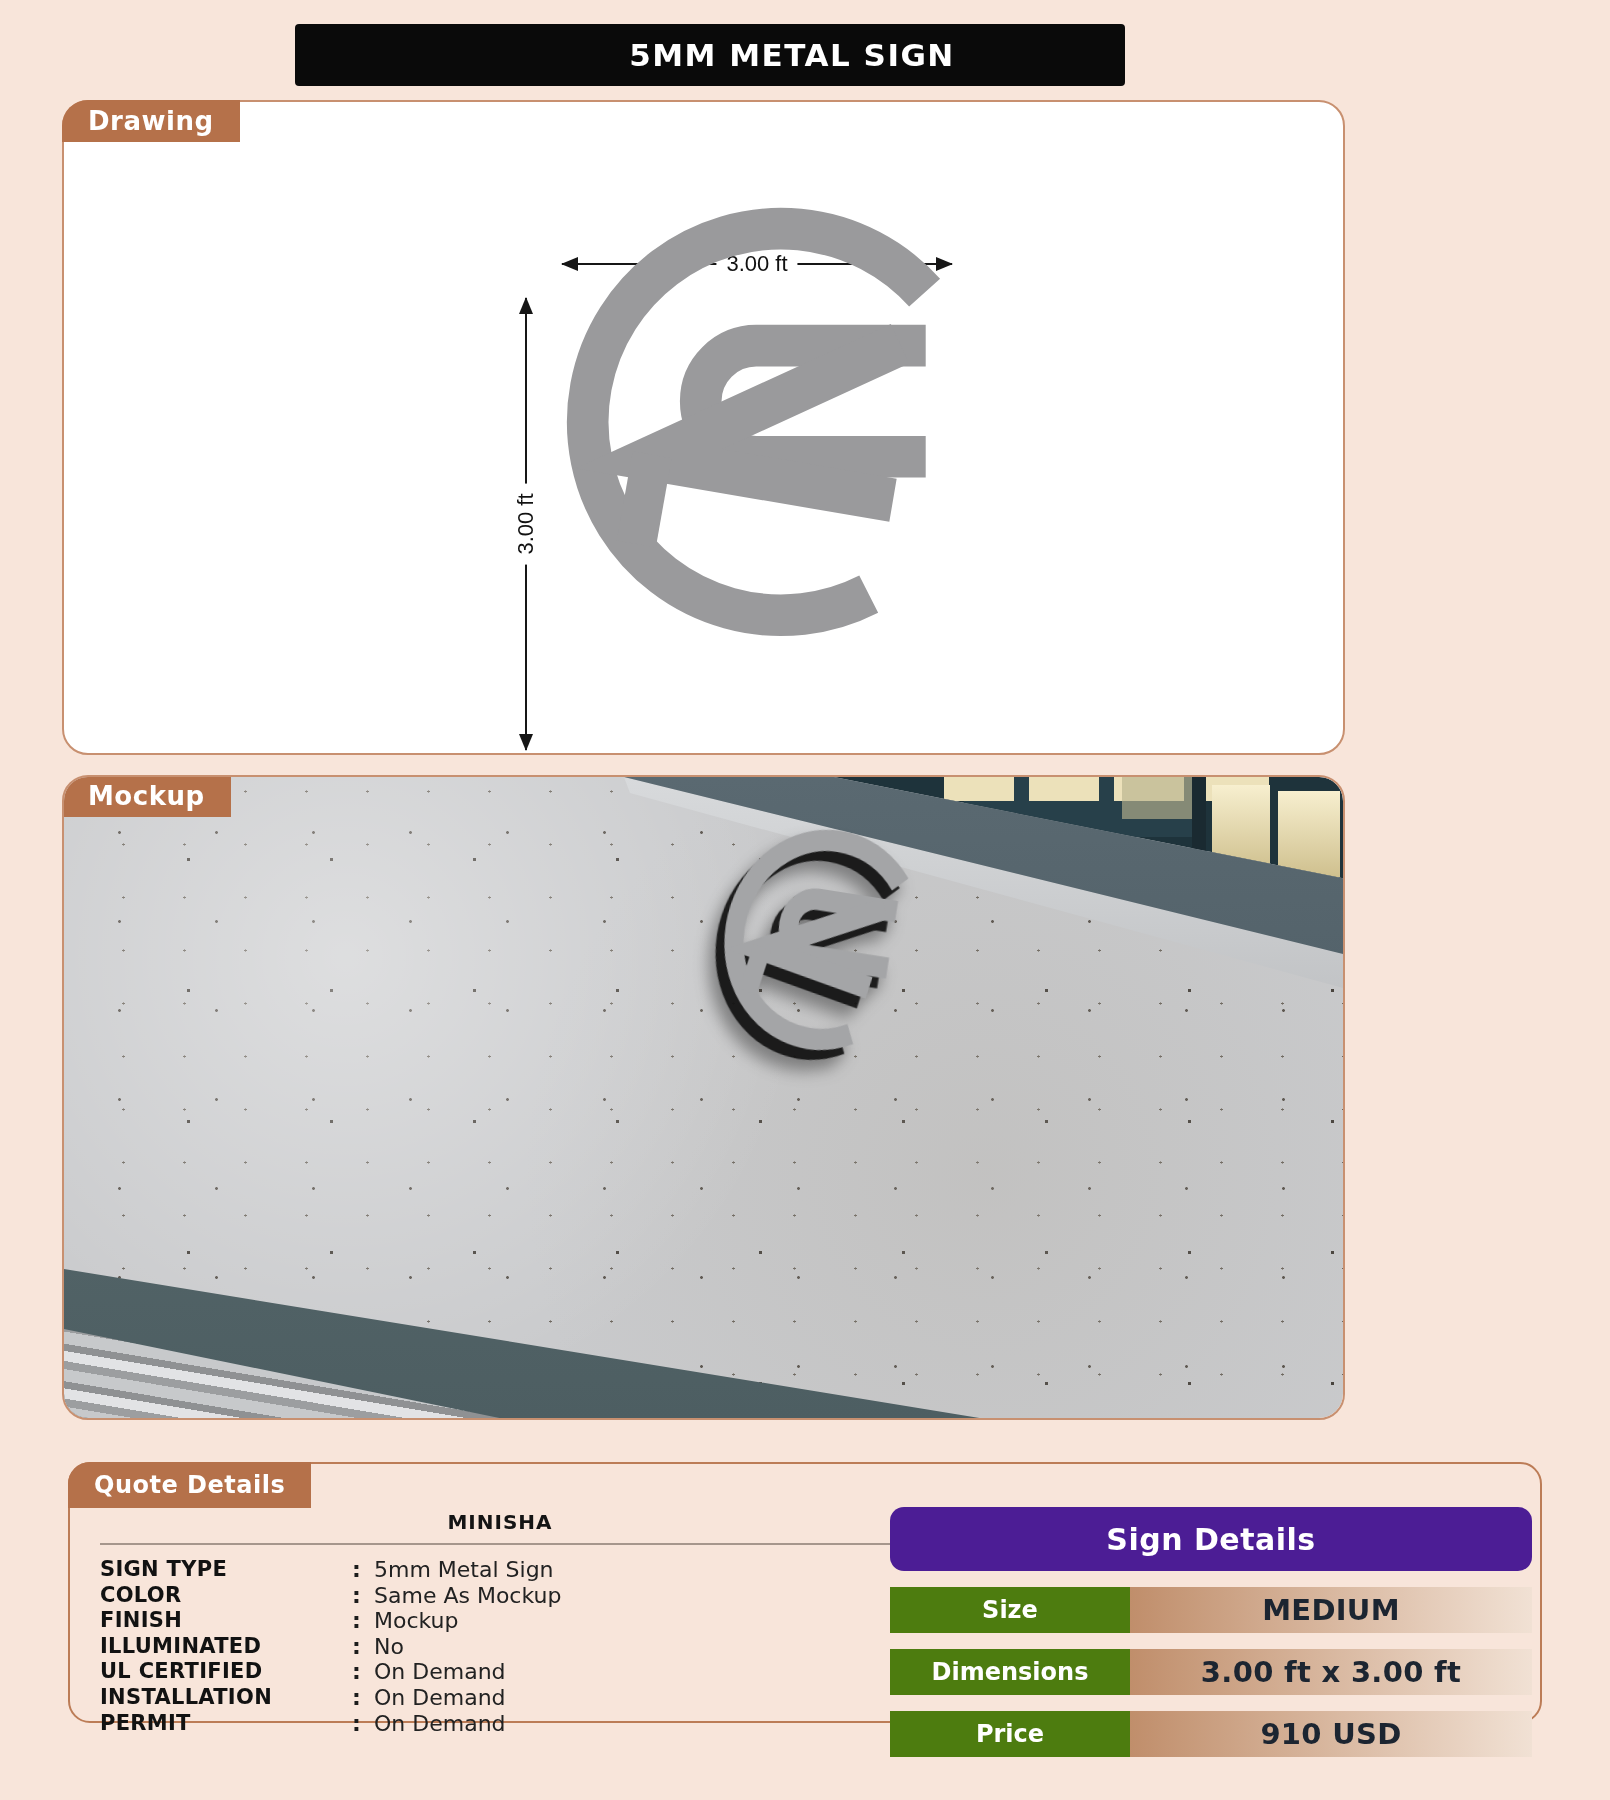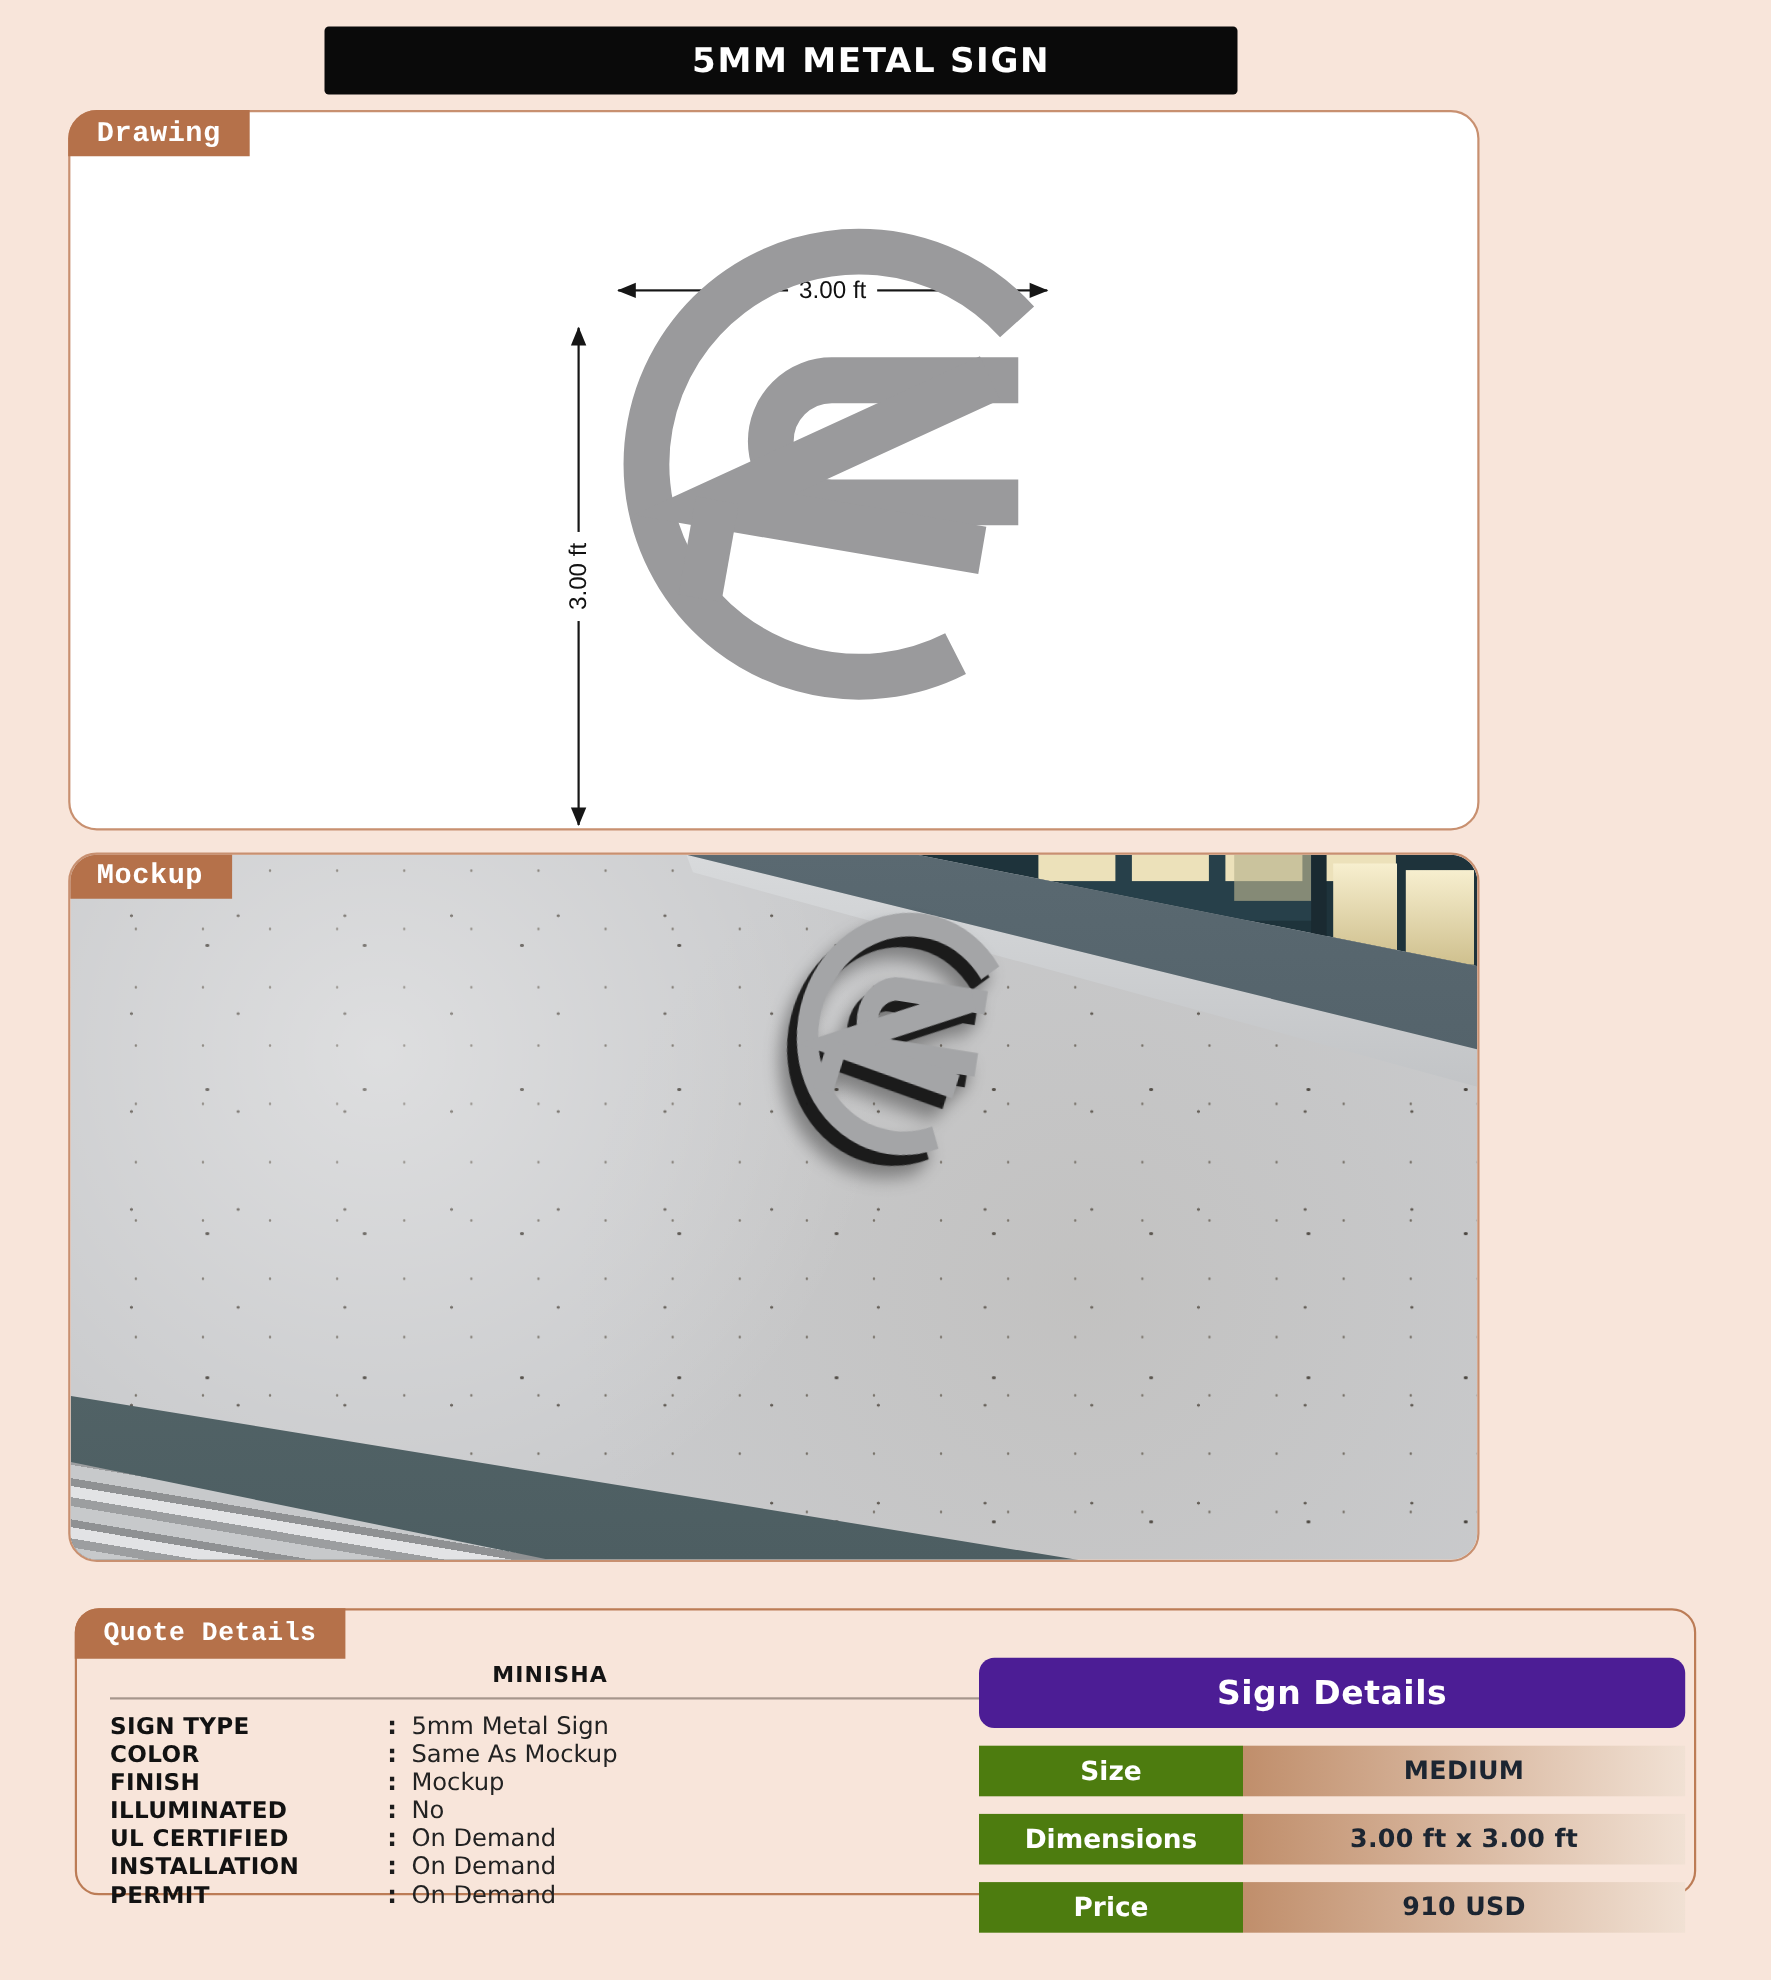--- a/index.html
+++ b/index.html
@@ -22,21 +22,21 @@
   
   .panel{
     position:absolute;left:62px;width:1283px;
     border:2px solid #c89070;border-radius:26px;
     box-sizing:border-box;
   }
   .tab{
     position:absolute;left:-2px;top:-2px;height:42px;z-index:30;
     background:#b5714a;color:#fff;font-weight:bold;font-size:26px;
     display:flex;align-items:center;padding:0 26px;
-    border-radius:26px 0 0 0;letter-spacing:.5px;font-family:Liberation Mono, monospace;
+    border-radius:26px 0 0 0;letter-spacing:.5px;
   }
   
   .drawing-panel{top:100px;height:655px;background:#ffffff;}
   .dim-h{position:absolute;left:498px;top:161px;width:390px;height:2px;background:#161616;}
   .dim-h .ah-l{position:absolute;left:-1px;top:-6px;width:0;height:0;
     border-right:17px solid #161616;border-top:7px solid transparent;border-bottom:7px solid transparent;}
   .dim-h .ah-r{position:absolute;right:-1px;top:-6px;width:0;height:0;
     border-left:17px solid #161616;border-top:7px solid transparent;border-bottom:7px solid transparent;}
   .dim-h .dim-label{
     position:absolute;left:50%;top:1px;transform:translate(-50%,-50%);
@@ -124,21 +124,21 @@
     display:flex;align-items:center;justify-content:center;
     color:#ffffff;font-weight:bold;font-size:30px;letter-spacing:.5px;
   }
   .sd-row{display:grid;grid-template-columns:240px 1fr;height:46px;margin-top:16px;}
   .sd-row .sd-label{
     background:#4d7c0f;color:#ffffff;font-weight:bold;font-size:24px;
     display:flex;align-items:center;justify-content:center;
   }
   .sd-row .sd-value{
     background:linear-gradient(90deg,#c08e6b,#f1e1d4);
-    color:#1c2531;font-weight:bold;font-size:23px;
+    color:#1c2531;font-weight:bold;font-size:29px;
     display:flex;align-items:center;justify-content:center;letter-spacing:.3px;
   }
 </style>
 </head>
 <body>
 
 <div class="header-bar">
   <span>5MM METAL SIGN</span>
 </div>
 

